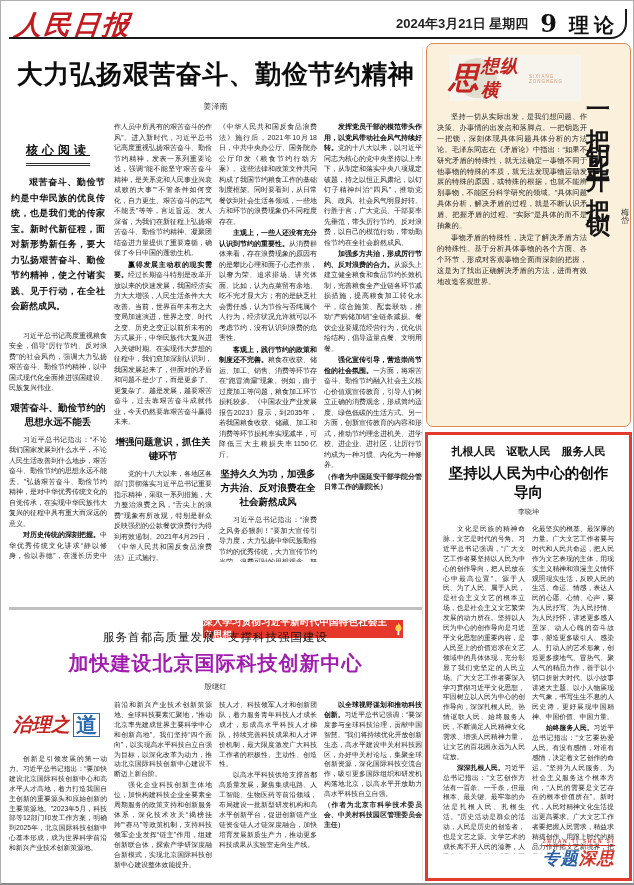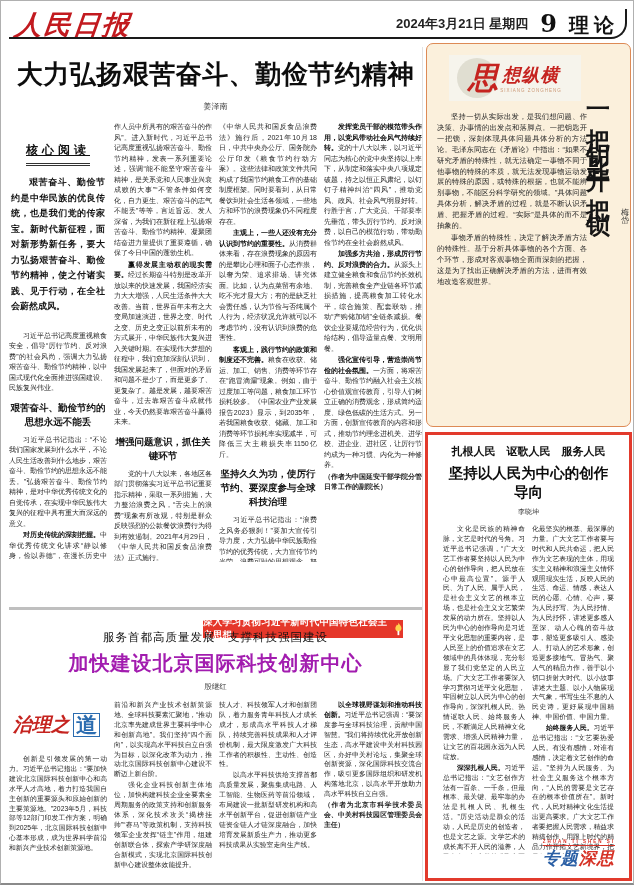--- a/index.html
+++ b/index.html
@@ -54,21 +54,21 @@
 
   
   .sx-box { position:absolute; left:425px; top:42px; width:205px; height:384px;
             background:#fbf0dc; border:1px solid #dd8a55; border-radius:7px; }
   .sx-logo { position:relative; width:132px; height:46px; margin:11px 0 0 22px; background:#f6f4ec;
              display:flex; align-items:center; justify-content:center; }
   .sx-circle { position:absolute; left:8px; top:3px; width:40px; height:40px; border-radius:50%;
                background:#dcd9cc; opacity:0.85; }
   .sx-si { position:relative; font-family:"DejaVu Serif", serif; font-weight:bold; font-style:italic;
            font-size:30px; color:#c5231f; margin-right:2px; }
-  .sx-rest-wrap { position:relative; display:flex; flex-direction:column; align-items:center; }
+  .sx-rest-wrap { position:relative; display:flex; flex-direction:row; align-items:center; }
   .sx-rest { font-size:18px; font-weight:900; font-style:italic; color:#c5231f; letter-spacing:1px; }
   .sx-pinyin { font-size:4.5px; color:#c97; letter-spacing:1px; margin-top:1px; }
   .sx-body { position:absolute; left:10px; top:68px; width:150px; }
   .sx-body .t { font-size:7.3px; line-height:10.9px; }
   .sx-vtitle { position:absolute; right:16px; top:52px; height:320px; writing-mode:vertical-rl;
                font-family:"DejaVu Serif", serif; font-weight:bold; font-size:24px; color:#151515;
                letter-spacing:14px; }
   .sx-author { position:absolute; right:1px; top:158px; writing-mode:vertical-rl; font-size:8px;
                color:#333; letter-spacing:7px; }
 
@@ -133,21 +133,21 @@
       <div class="mcol">
         <p class="t">作人员中所具有的艰苦奋斗的作风”。进入新时代，习近平总书记高度重视弘扬艰苦奋斗、勤俭节约精神，发表一系列重要论述，强调“能不能坚守艰苦奋斗精神，是关系党和人民事业兴衰成败的大事”“不管条件如何变化，自力更生、艰苦奋斗的志气不能丢”等等，言近旨远、发人深省，为我们在新征程上弘扬艰苦奋斗、勤俭节约精神、凝聚团结奋进力量提供了重要遵循，确保了今日中国的蓬勃生机。</p>
         <p class="t ind"><b>赢得发展主动权的现实需要。</b><span>经过长期奋斗特别是改革开放以来的快速发展，我国经济实力大大增强，人民生活条件大大改善。当前，世界百年未有之大变局加速演进，世界之变、时代之变、历史之变正以前所未有的方式展开，中华民族伟大复兴进入关键时期。在实现伟大梦想的征程中，我们愈加深刻认识到，我国发展起来了，但面对的矛盾和问题不是少了，而是更多了、更复杂了。越是发展，越要艰苦奋斗，过去靠艰苦奋斗成就伟业，今天仍然要靠艰苦奋斗赢得未来。</span></p>
         <div class="subhead">增强问题意识，抓住关键环节</div>
         <p class="t ind">党的十八大以来，各地区各部门贯彻落实习近平总书记重要指示精神，采取一系列措施，大力整治浪费之风，“舌尖上的浪费”现象有所改观，特别是群众反映强烈的公款餐饮浪费行为得到有效遏制。2021年4月29日，《中华人民共和国反食品浪费法》正式施行。</p>
       </div>
       <div class="mcol">
         <p class="t">《中华人民共和国反食品浪费法》施行后，2021年10月18日，中共中央办公厅、国务院办公厅印发《粮食节约行动方案》。这些法律和政策文件共同构成了我国节约粮食工作的基础制度框架。同时要看到，从日常餐饮到社会生活各领域，一些地方和环节的浪费现象仍不同程度存在。</p>
         <p class="t ind"><b>主观上，一些人还没有充分认识到节约的重要性。</b><span>从消费群体来看，存在浪费现象的原因有的是攀比心理和面子心态作祟，以奢为荣、追求排场、讲究体面。比如，认为点菜留有余地、吃不完才显大方；有的是缺乏社会责任感，认为节俭与否纯属个人行为，经济状况允许就可以不考虑节约，没有认识到浪费的危害性。</span></p>
         <p class="t ind"><b>客观上，践行节约的政策和制度还不完善。</b><span>粮食在收获、储运、加工、销售、消费等环节存在“跑冒滴漏”现象。例如，由于过度加工等问题，粮食加工环节损耗较多。《中国农业产业发展报告2023》显示，到2035年，若我国粮食收获、储藏、加工和消费等环节损耗率实现减半，可降低三大主粮损失率1150亿斤。</span></p>
-        <div class="subhead">坚持久久为功，使厉行节约、要深度参与全球科技治理</div>
+        <div class="subhead">坚持久久为功，加强多方共治、反对浪费在全社会蔚然成风</div>
         <p class="t ind">习近平总书记指出：“浪费之风务必狠刹！”要加大宣传引导力度，大力弘扬中华民族勤俭节约的优秀传统，大力宣传节约光荣、浪费可耻的思想观念，努力使厉行节约、反对浪费在全社会蔚然成风。</p>
       </div>
       <div class="mcol">
         <p class="t ind"><b>发挥党员干部的模范带头作用，以党风带动社会风气持续好转。</b><span>党的十八大以来，以习近平同志为核心的党中央坚持以上率下，从制定和落实中央八项规定破题，持之以恒正风肃纪，以钉钉子精神纠治“四风”，推动党风、政风、社会风气明显好转。行胜于言，广大党员、干部要率先垂范，带头厉行节约、反对浪费，以自己的模范行动，带动勤俭节约在全社会蔚然成风。</span></p>
         <p class="t ind"><b>加强多方共治，形成厉行节约、反对浪费的合力。</b><span>从源头上建立健全粮食和食品节约长效机制，完善粮食全产业链各环节减损措施，提高粮食加工转化水平，综合施策、配套联动，推动“产购储加销”全链条减损。餐饮企业要规范经营行为，优化供给结构，倡导适量点餐、文明用餐。</span></p>
         <p class="t ind"><b>强化宣传引导，营造崇尚节俭的社会氛围。</b><span>一方面，将艰苦奋斗、勤俭节约融入社会主义核心价值观宣传教育，引导人们树立正确的消费观念，形成简约适度、绿色低碳的生活方式。另一方面，创新宣传教育的内容和形式，推动节约理念进机关、进学校、进企业、进社区，让厉行节约成为一种习惯、内化为一种修养。</span></p>
         <p class="t attr">（作者为中国延安干部学院分管日常工作的副院长）</p>
       </div>
     </div>
   </div>

